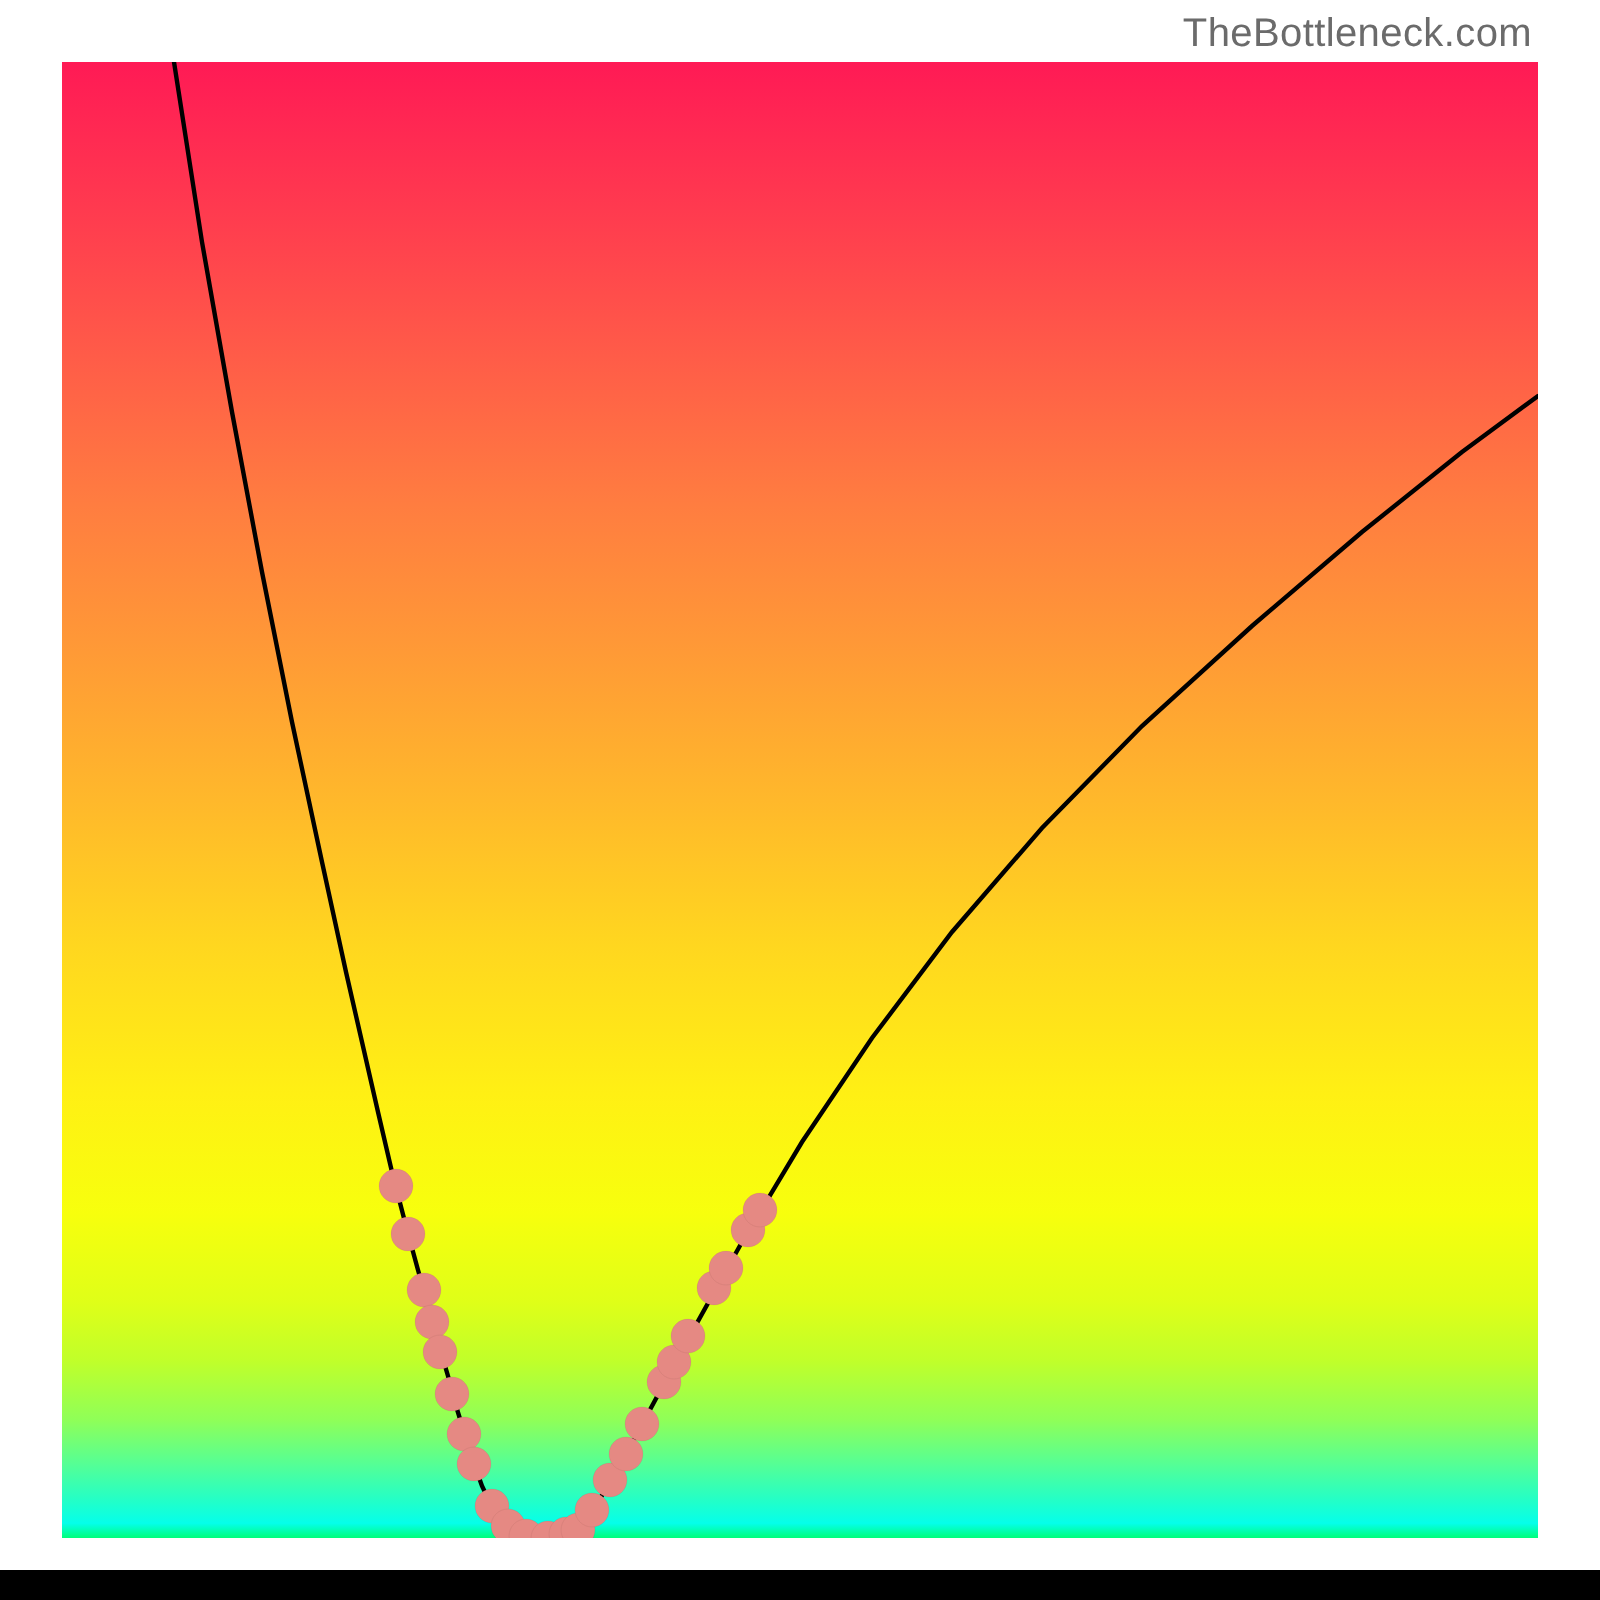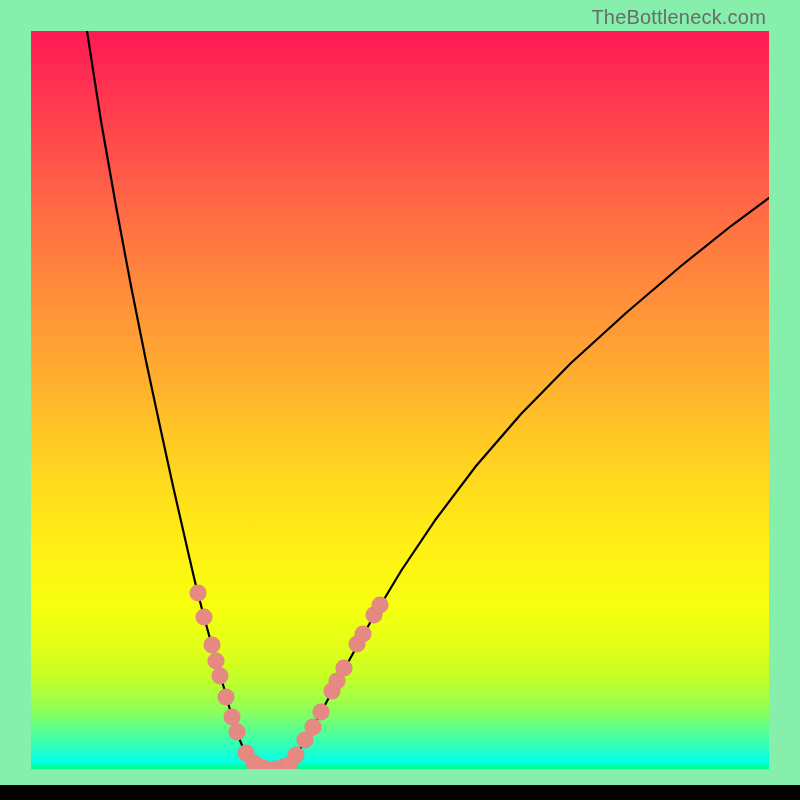--- a/index.html
+++ b/index.html
@@ -10,21 +10,21 @@
     overflow: hidden;
     background: #000;
     font-family: Arial, Helvetica, sans-serif;
   }
   .frame {
     position: absolute;
     top: 0;
     left: 0;
     width: 800px;
     height: 785px;
-    background: #86efac;
+    background: #ffffff;
   }
   .plot-area {
     position: absolute;
     top: 31px;
     left: 31px;
     width: 738px;
     height: 738px;
     
     background: linear-gradient(
       to bottom,

